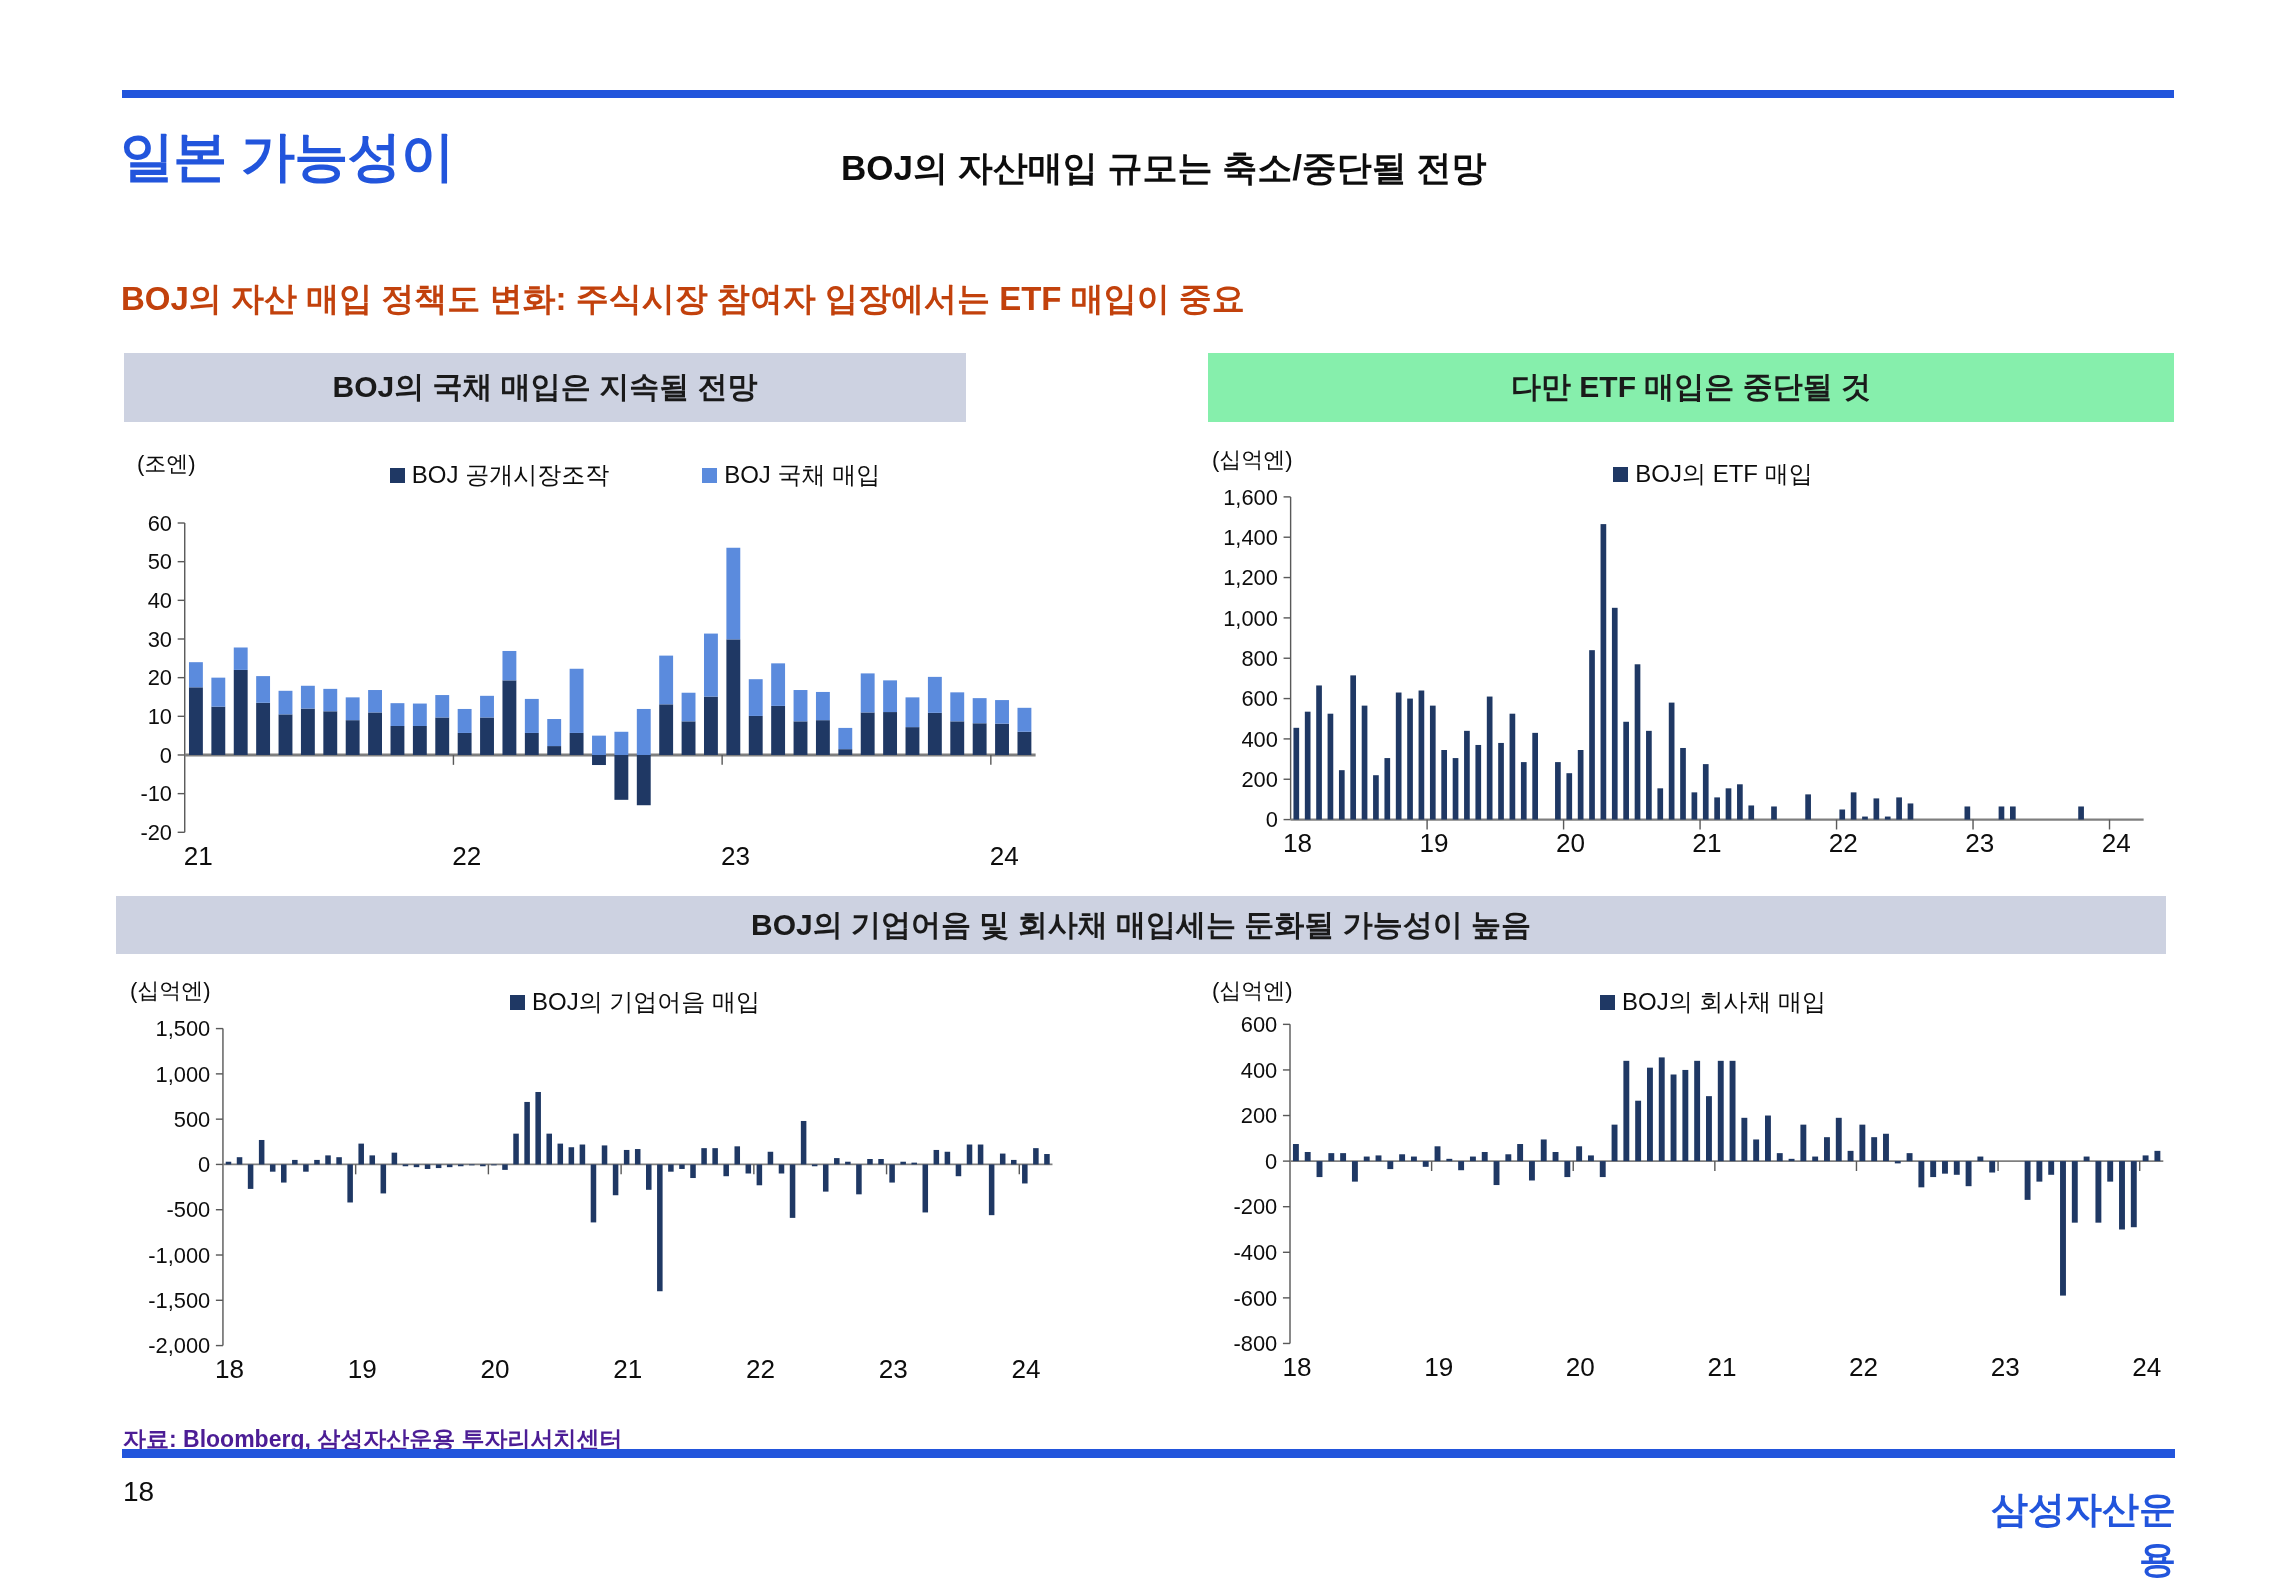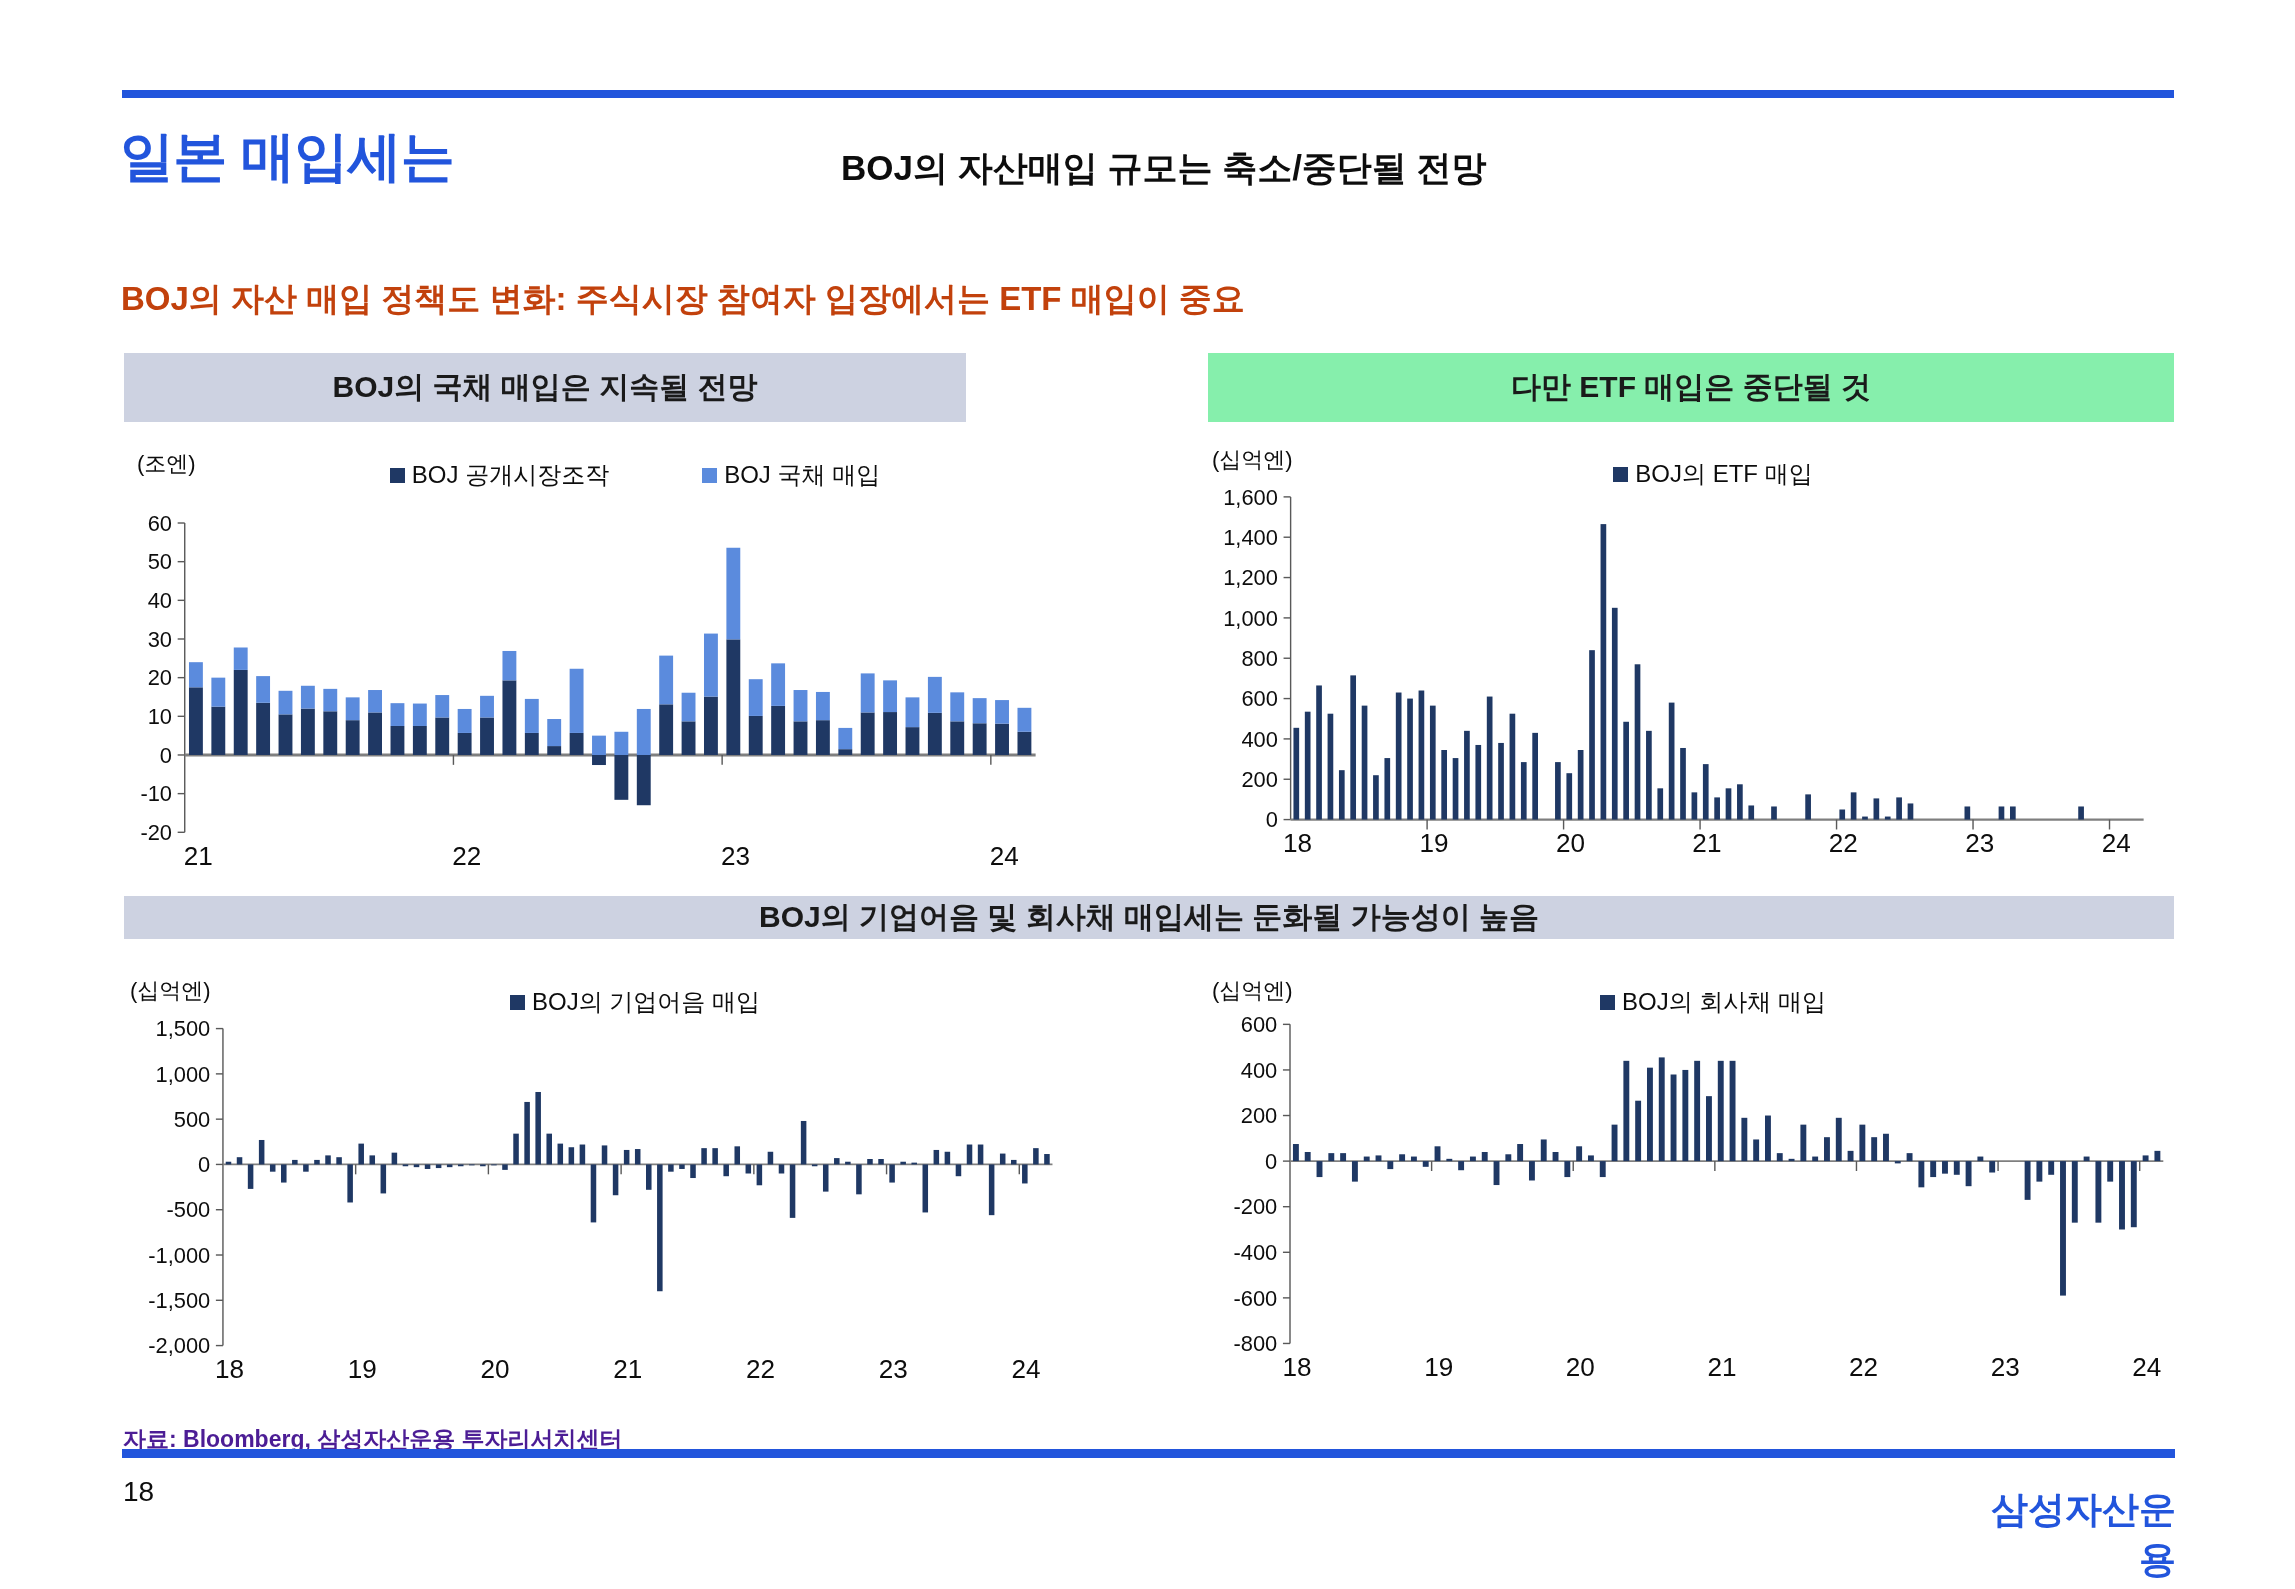--- a/index.html
+++ b/index.html
@@ -7,21 +7,21 @@
        font-family:"Liberation Sans",sans-serif;color:#111;}
   .abs{position:absolute;}
   .top-rule{left:122px;top:90px;width:2052px;height:7.8px;}
   .page-title{left:120px;top:121px;font-size:54px;font-weight:bold;letter-spacing:-0.7px;}
   .page-subtitle{left:841px;top:145px;font-size:35px;font-weight:bold;color:#0d0d0d;}
   .section-heading{left:121px;top:277px;font-size:33px;font-weight:bold;color:#c2410c;}
   .panel-band{height:69px;background:#cdd2e1;color:#1a1a1a;font-size:30px;font-weight:bold;
               display:flex;align-items:center;justify-content:center;}
   .band-left{left:124px;top:353px;width:842px;}
   .band-right{left:1208px;top:353px;width:966px;}
-  .band-middle{left:124px;top:896px;width:2050px;height:43px;}
+  .band-middle{left:116px;top:896px;width:2050px;height:58px;}
   .unit{font-size:22px;color:#0d0d0d;}
   .unit-1{left:137px;top:449px;}
   .unit-2{left:1212px;top:445px;}
   .unit-3{left:130px;top:976px;}
   .unit-4{left:1212px;top:976px;}
   .legend{display:flex;justify-content:center;gap:49px;font-size:24px;color:#0d0d0d;}
   .legend-1{left:124px;top:459px;width:978px;}
   .legend-2{left:1208px;top:458px;width:966px;}
   .legend-3{left:124px;top:986px;width:978px;}
   .legend-4{left:1208px;top:986px;width:966px;}
@@ -36,21 +36,21 @@
   .xlab{font-family:"Liberation Sans",sans-serif;font-size:37px;fill:#0d0d0d;}
   .source{left:123px;top:1424px;font-size:23px;font-weight:bold;color:#4c1d95;}
   .bottom-rule{left:122px;top:1449px;width:2053px;height:8.5px;}
   .page-number{left:123px;top:1476px;font-size:28px;color:#0d0d0d;}
   .logo{left:1971px;top:1485px;width:205px;text-align:right;font-size:37px;font-weight:bold;}
 </style>
 </head>
 <body>
 
 <div class="abs top-rule" style="background: rgb(34, 85, 220);"></div>
-<div class="abs page-title" style="color: rgb(34, 85, 220);">일본 매입세는</div>
+<div class="abs page-title" style="color: rgb(34, 85, 220);">일본 가능성이</div>
 <div class="abs page-subtitle">BOJ의 자산매입 규모는 축소/중단될 전망</div>
 <div class="abs section-heading">BOJ의 자산 매입 정책도 변화: 주식시장 참여자 입장에서는 ETF 매입이 중요</div>
 
 <div class="abs panel-band band-left" style="background: rgb(205, 210, 225);">BOJ의 국채 매입은 지속될 전망</div>
 <div class="abs panel-band band-right" style="background: #86efac;">다만 ETF 매입은 중단될 것</div>
 <div class="abs panel-band band-middle" style="background: rgb(205, 210, 225);">BOJ의 기업어음 및 회사채 매입세는 둔화될 가능성이 높음</div>
 
 <div class="abs unit unit-1">(조엔)</div>
 <div class="abs unit unit-2">(십억엔)</div>
 <div class="abs unit unit-3">(십억엔)</div>

